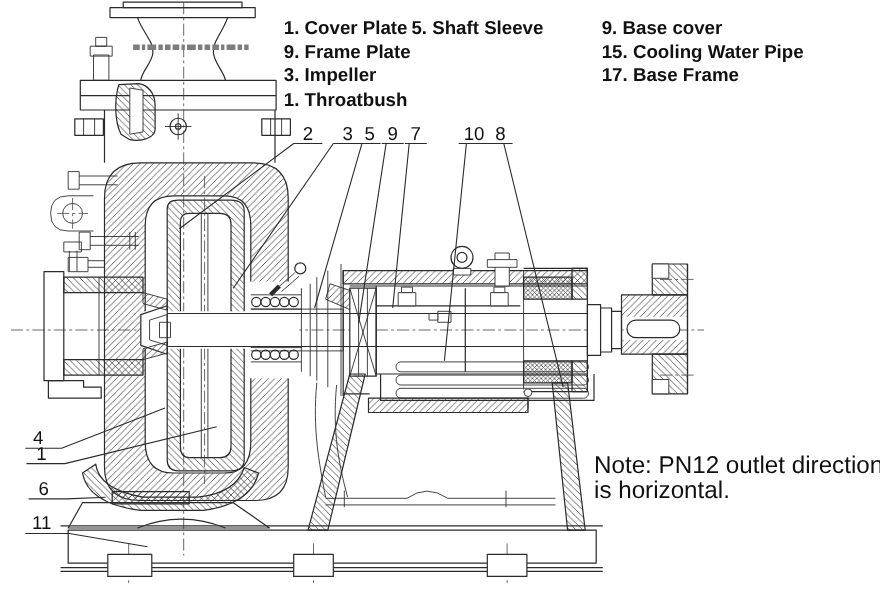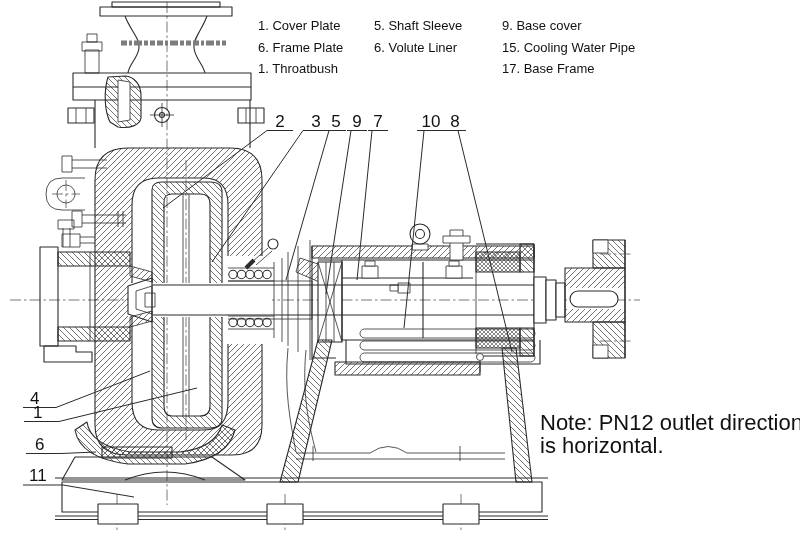--- a/index.html
+++ b/index.html
@@ -1,22 +1,22 @@
 <!DOCTYPE html>
 <html><head>
 <meta charset="utf-8">
 <style>
   html,body{margin:0;padding:0;background:#fff;}
   .stage{position:relative;width:800px;height:537px;background:#ffffff;overflow:hidden;
          font-family:"Liberation Sans",sans-serif;color:#111;}
   .stage svg{position:absolute;left:0;top:0;}
-  .legend-col{position:absolute;top:15px;font-size:13px;line-height:21.5px;white-space:nowrap;}
+  .legend-col{position:absolute;top:15px;font-size:17px;line-height:21.5px;white-space:nowrap;font-weight:bold;}
   .legend-col.c1{left:258px;}
   .legend-col.c2{left:374px;}
-  .legend-col.c3{left:502px;}
+  .legend-col.c3{left:547px;}
   .note{position:absolute;left:540px;top:411px;font-size:22px;line-height:23px;white-space:nowrap;}
   .ink{stroke:#2b2b2b;stroke-width:1.1;fill:none;stroke-linejoin:round;}
   .thin{stroke-width:0.8;}
   .cl{stroke:#555;stroke-width:0.8;fill:none;stroke-dasharray:11 3 2.5 3;}
   .num{font-size:17px;fill:#111;}
 </style>
 </head>
 <body>
 
 <div class="stage">
@@ -247,26 +247,26 @@
       <text class="num" x="455" y="127" text-anchor="middle">8</text>
       <text class="num" x="30" y="404">4</text>
       <text class="num" x="33" y="418">1</text>
       <text class="num" x="35" y="450">6</text>
       <text class="num" x="29" y="481">11</text>
     </g>
   </svg>
 
   <div class="legend-col c1">
     <div>1. Cover Plate</div>
-    <div>6. Frame Plate</div>
+    <div>9. Frame Plate</div>
+    <div>3. Impeller</div>
     <div>1. Throatbush</div>
   </div>
   <div class="legend-col c2">
     <div>5. Shaft Sleeve</div>
-    <div>6. Volute Liner</div>
   </div>
   <div class="legend-col c3">
     <div>9. Base cover</div>
     <div>15. Cooling Water Pipe</div>
     <div>17. Base Frame</div>
   </div>
 
   <div class="note">
     <div>Note: PN12 outlet direction</div>
     <div>is horizontal.</div>

